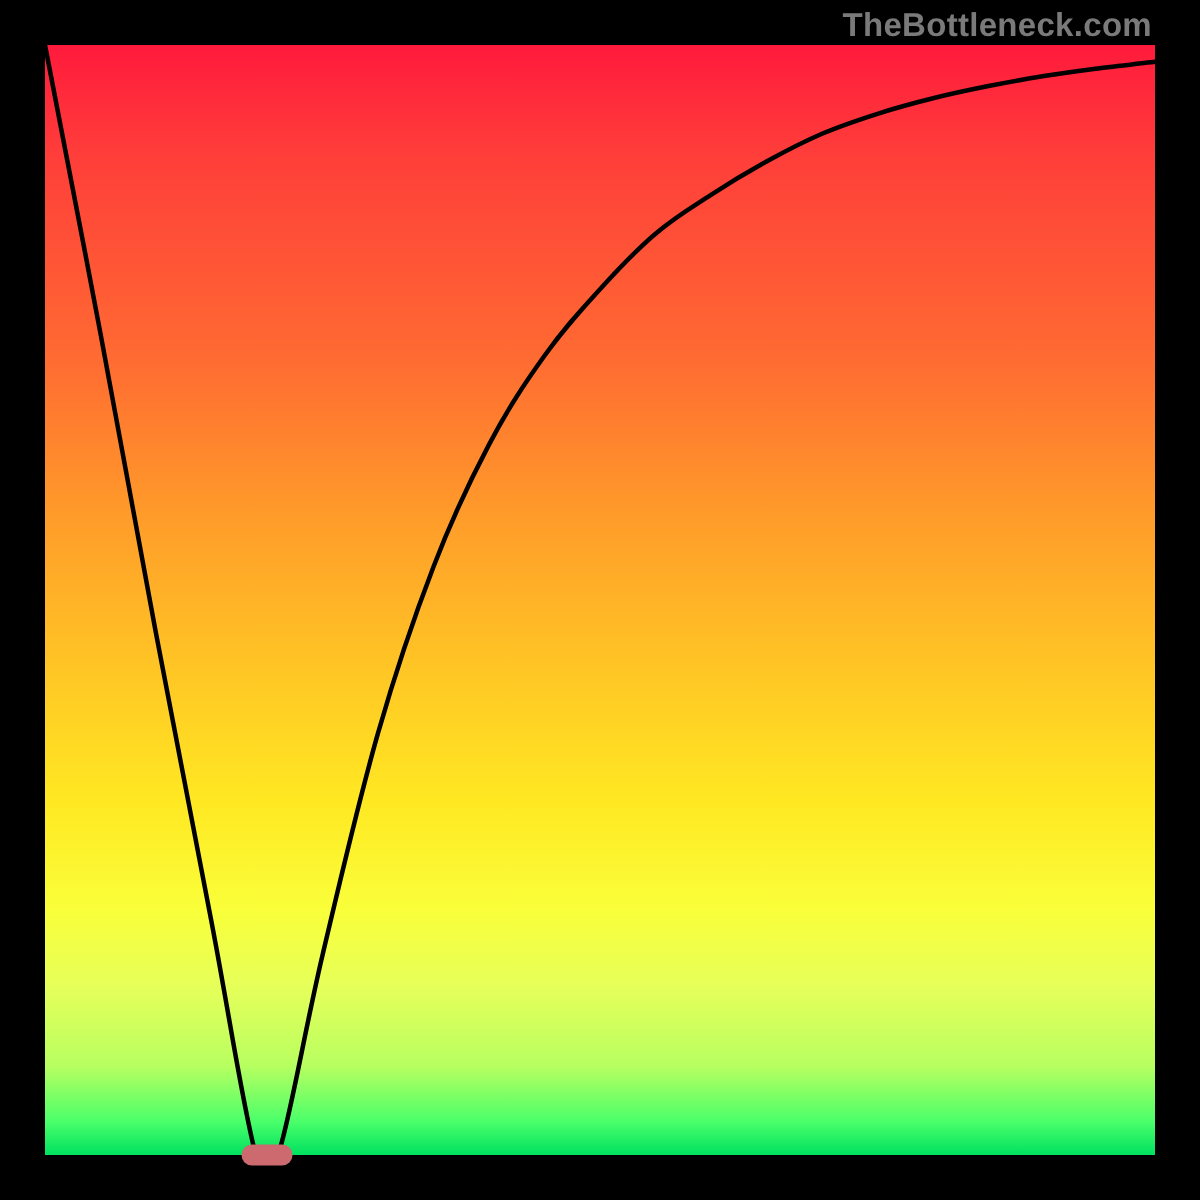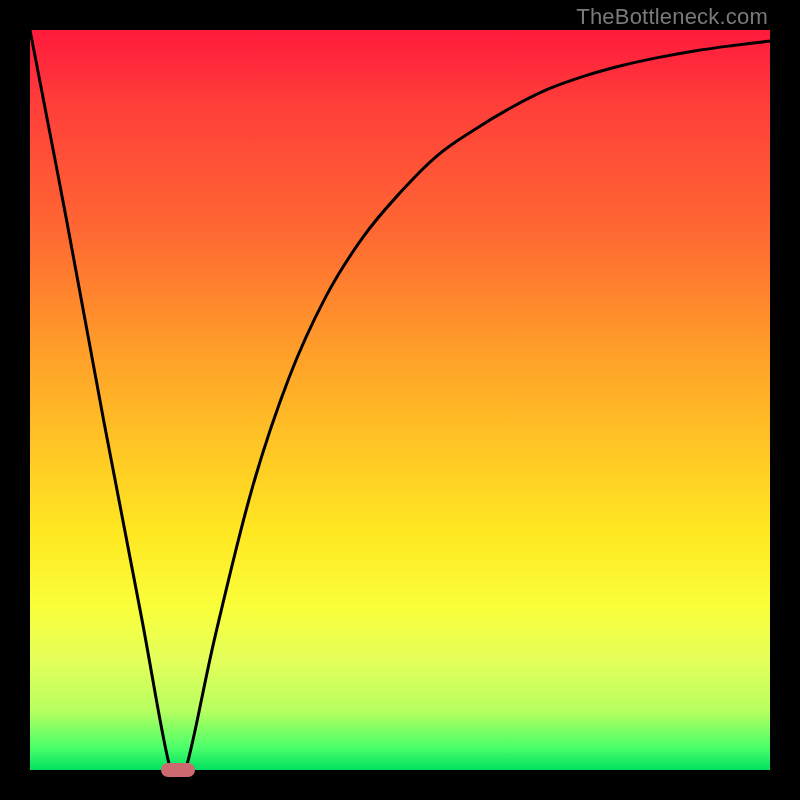--- a/index.html
+++ b/index.html
@@ -37,21 +37,21 @@
       #4aff6a 97%,
       #00e060 100%
     );
   }
   .watermark {
     position: absolute;
     top: 4px;
     right: 32px;
     color: #7a7a7a;
     font-size: 22px;
-    font-weight: 400;
+    font-weight: 700;
     letter-spacing: 0.2px;
     pointer-events: none;
   }
   .marker {
     position: absolute;
     background: #cc6a6f;
     border-radius: 8px;
   }
   svg.curve {
     position: absolute;

